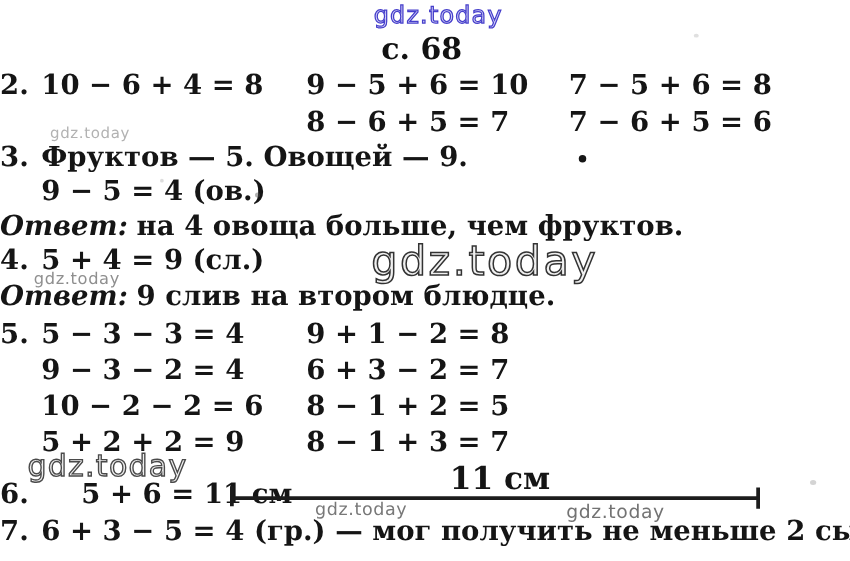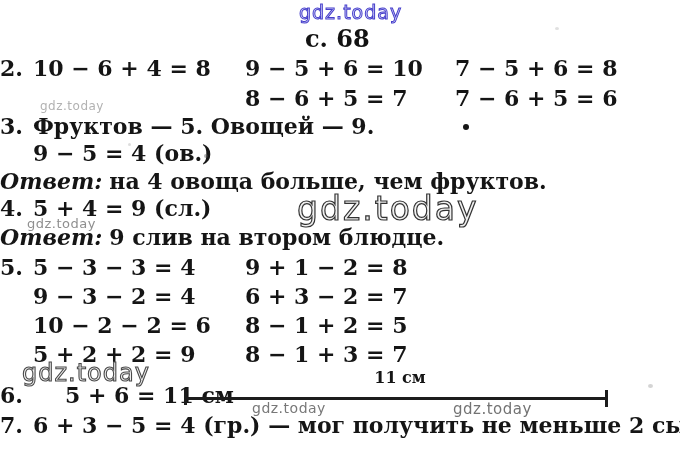--- a/index.html
+++ b/index.html
@@ -3,21 +3,21 @@
 <meta charset="utf-8">
 <style>
   html,body { margin:0; padding:0; background:#e8e8e8; }
   .page {
     position:relative; width:680px; height:449px; margin:0 auto;
     background:#ffffff; overflow:hidden;
     font-family:"DejaVu Serif", serif;
   }
   .abs { position:absolute; white-space:nowrap; line-height:1; }
   .t   { font-weight:700; color:#151515; font-size:22px; }
-  .sm  { font-size:16px; }
+  .sm  { font-size:25px; }
   .pagenum { font-weight:700; color:#121212; font-size:24px; }
   .ital { font-style:italic; }
   .ans-rest { margin-left:7px;margin-top:16px; }
   .wm { position:absolute; white-space:nowrap; font-family:"DejaVu Sans", sans-serif; font-weight:400; }
   .wm-top {
     font-size:19px; letter-spacing:1px;
     color:rgba(90,82,220,0.25);
     -webkit-text-stroke:1px #453ecb;
   }
   .wm-hollow-big {

